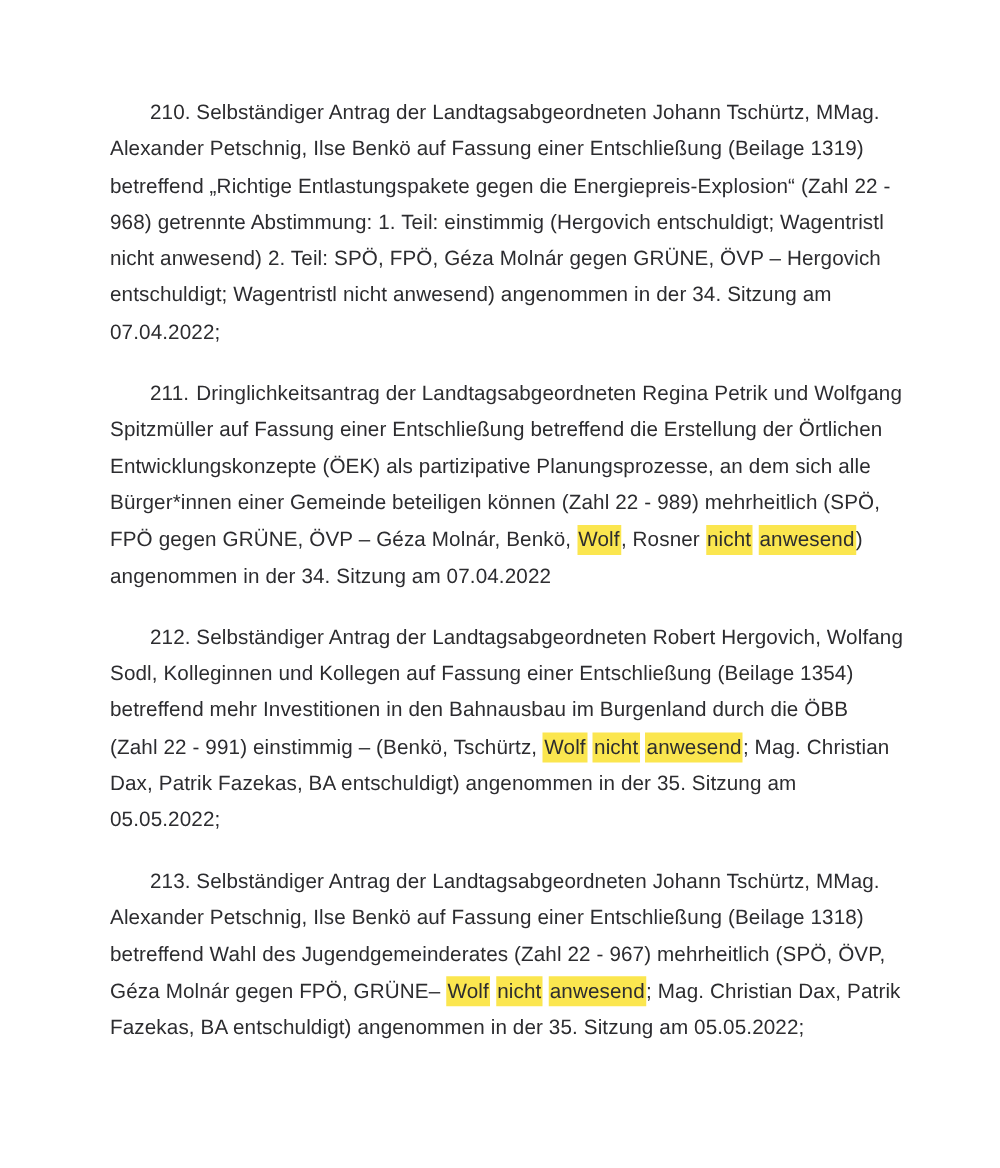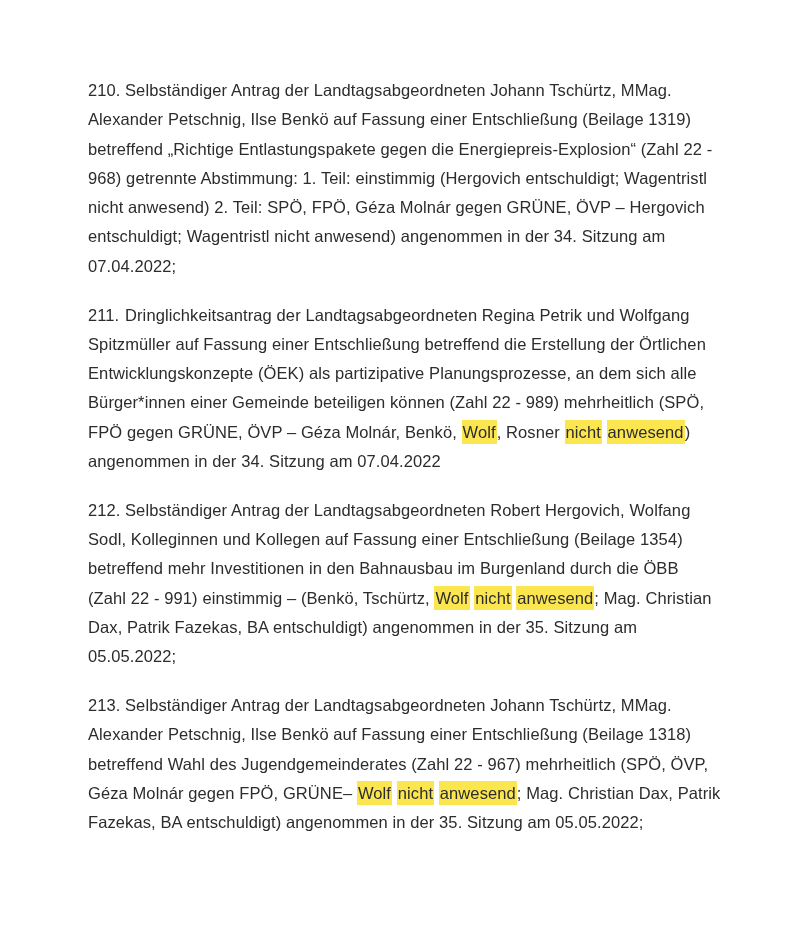--- a/index.html
+++ b/index.html
@@ -29,20 +29,21 @@
     color: var(--text-color, #2c2c2f);
     white-space: nowrap;
     letter-spacing: 0.1px;
   }
   .para {
     margin: 0 0 19.5px 0;
   }
   .num {
     display: inline-block;
     width: 37px;
+    margin-left: 32px;
   }
   .hl {
     background-color: var(--hl-color, #fbe64f);
     padding: 3px 1px;
   }
 </style>
 </head>
 <body>
 
 <div class="page">

